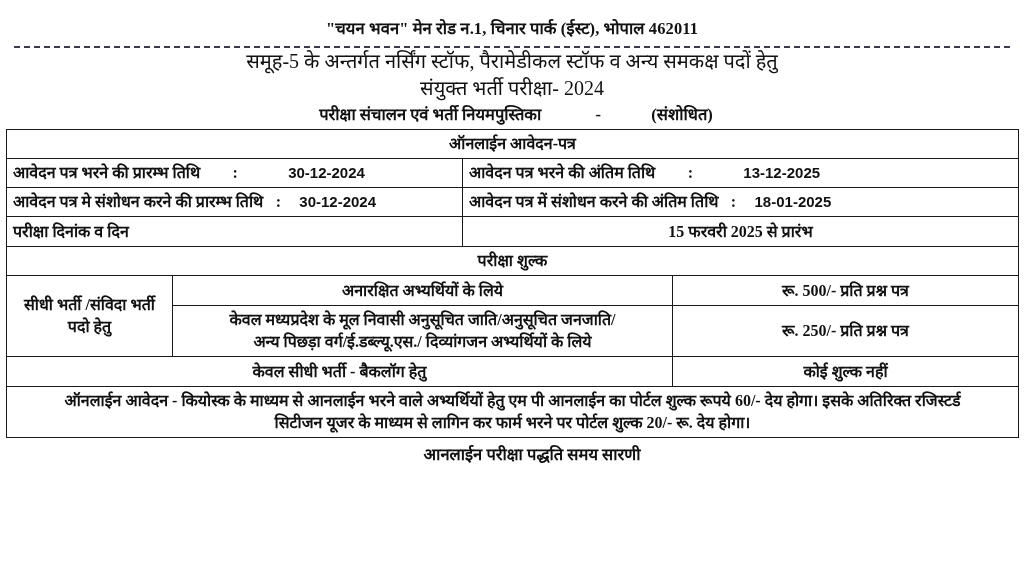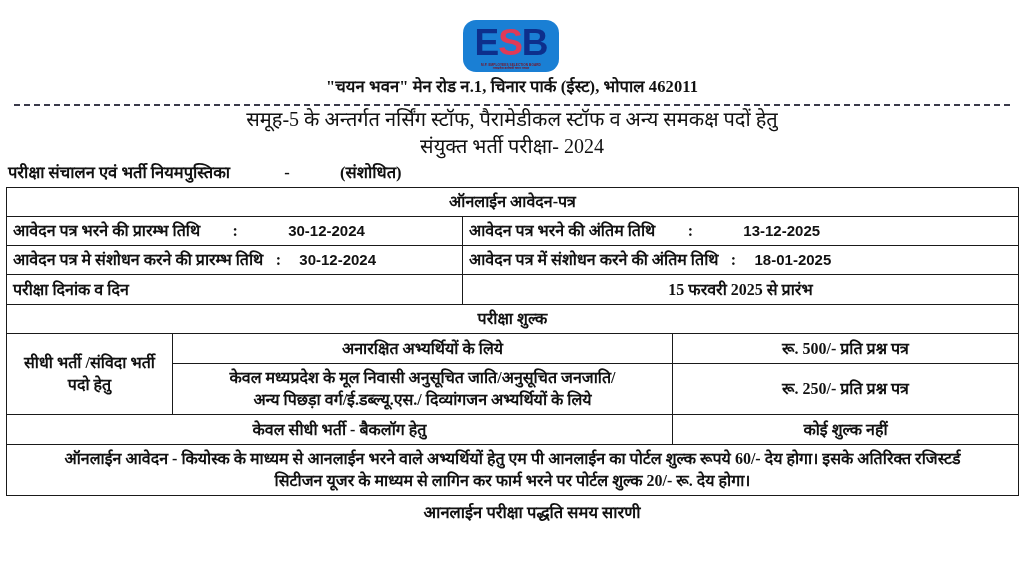--- a/index.html
+++ b/index.html
@@ -73,20 +73,21 @@
   }
 
   
   .exam-title {
     text-align: center;
     font-weight: 400;
     font-size: 20px;
     line-height: 27px;
   }
   .rulebook {
+    text-align: center;
     font-weight: 700;
     font-size: 16.5px;
     line-height: 22px;
     margin-top: 2px;
     padding-left: 8px;
   }
   .rulebook .gap1 { display:inline-block; width: 46px; }
   .rulebook .gap2 { display:inline-block; width: 42px; }
 
   
@@ -135,31 +136,20 @@
     margin-left: 40px;
   }
 </style>
 </head>
 <body>
 
 <div class="page">
 
   <div class="letterhead">
     <div class="lh-top">
-      <div class="logo-wrap">
-        <div class="logo">
-          <div class="lg-letters">
-            <span class="lg-e">E</span><span class="lg-s">S</span><span class="lg-b">B</span>
-          </div>
-          <div class="lg-sub">
-            <span class="l1">M.P. EMPLOYEES SELECTION BOARD</span>
-            <span class="l2">मध्यप्रदेश कर्मचारी चयन मण्डल</span>
-          </div>
-        </div>
-      </div>
     </div>
 
     <div class="addr1">"चयन भवन" मेन रोड न.1, चिनार पार्क (ईस्ट), भोपाल 462011</div>
     <div class="dashrule"></div>
   </div>
 
   <div class="exam-title">
     <div>समूह-5 के अन्तर्गत नर्सिंग स्टॉफ, पैरामेडीकल स्टॉफ व अन्य समकक्ष पदों हेतु</div>
     <div>संयुक्त भर्ती परीक्षा- 2024</div>
   </div>

